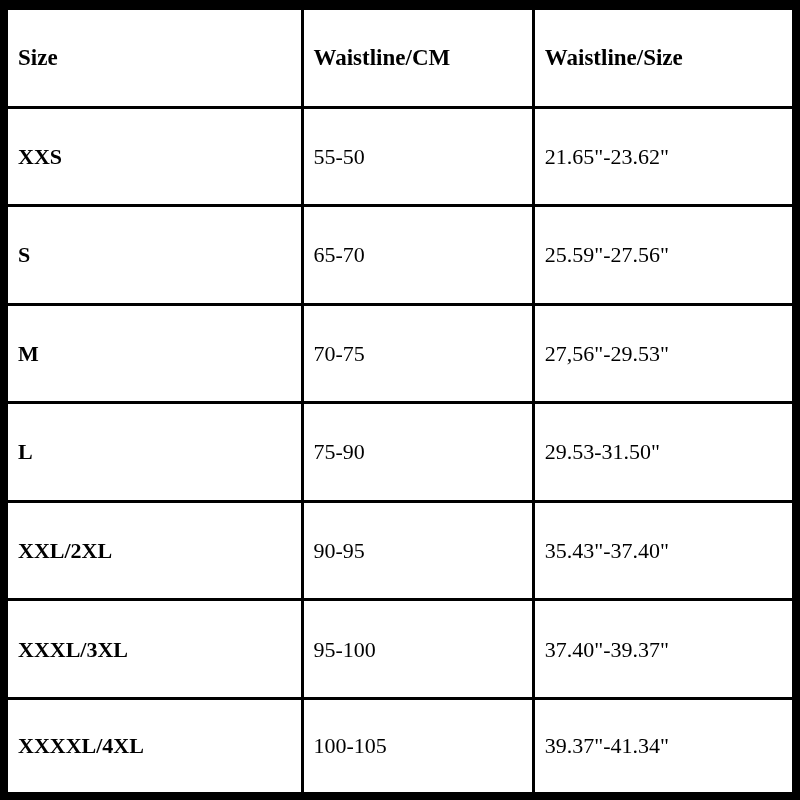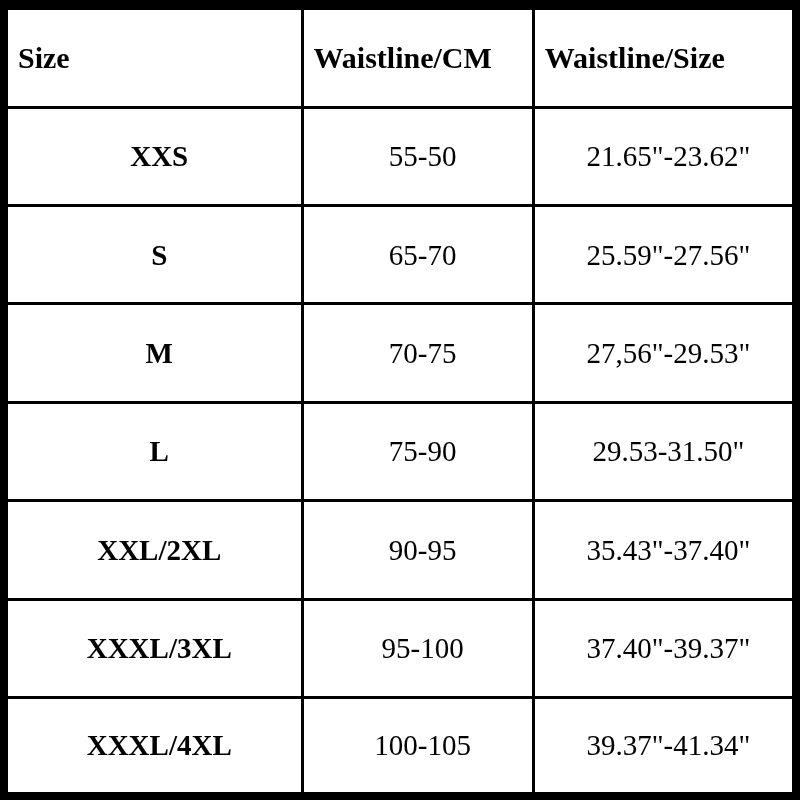--- a/index.html
+++ b/index.html
@@ -43,26 +43,25 @@
     overflow: hidden;
   }
   
   table.size-chart tr:first-child td { border-top: none; }
   table.size-chart tr:last-child td { border-bottom: none; }
   table.size-chart tr td:first-child { border-left: none; }
   table.size-chart tr td:last-child { border-right: none; }
 
   .header-row td {
     font-weight: bold;
-    font-size: 30px;
+    font-size: 23px;
     letter-spacing: 0px;
   }
   .body-row td {
-    font-size: 29px;
-    text-align: center;
+    font-size: 22px;
   }
   .body-row td.label {
     font-weight: bold;
   }
 </style>
 </head>
 <body>
 
 <div class="page">
   <table class="size-chart">
@@ -110,21 +109,21 @@
         <td>35.43"-37.40"</td>
       </tr>
 
       <tr class="body-row">
         <td class="label">XXXL/3XL</td>
         <td>95-100</td>
         <td>37.40"-39.37"</td>
       </tr>
 
       <tr class="body-row">
-        <td class="label">XXXL/4XL</td>
+        <td class="label">XXXXL/4XL</td>
         <td>100-105</td>
         <td>39.37"-41.34"</td>
       </tr>
 
 
     </tbody>
   </table>
 </div>
 
 </body></html>

